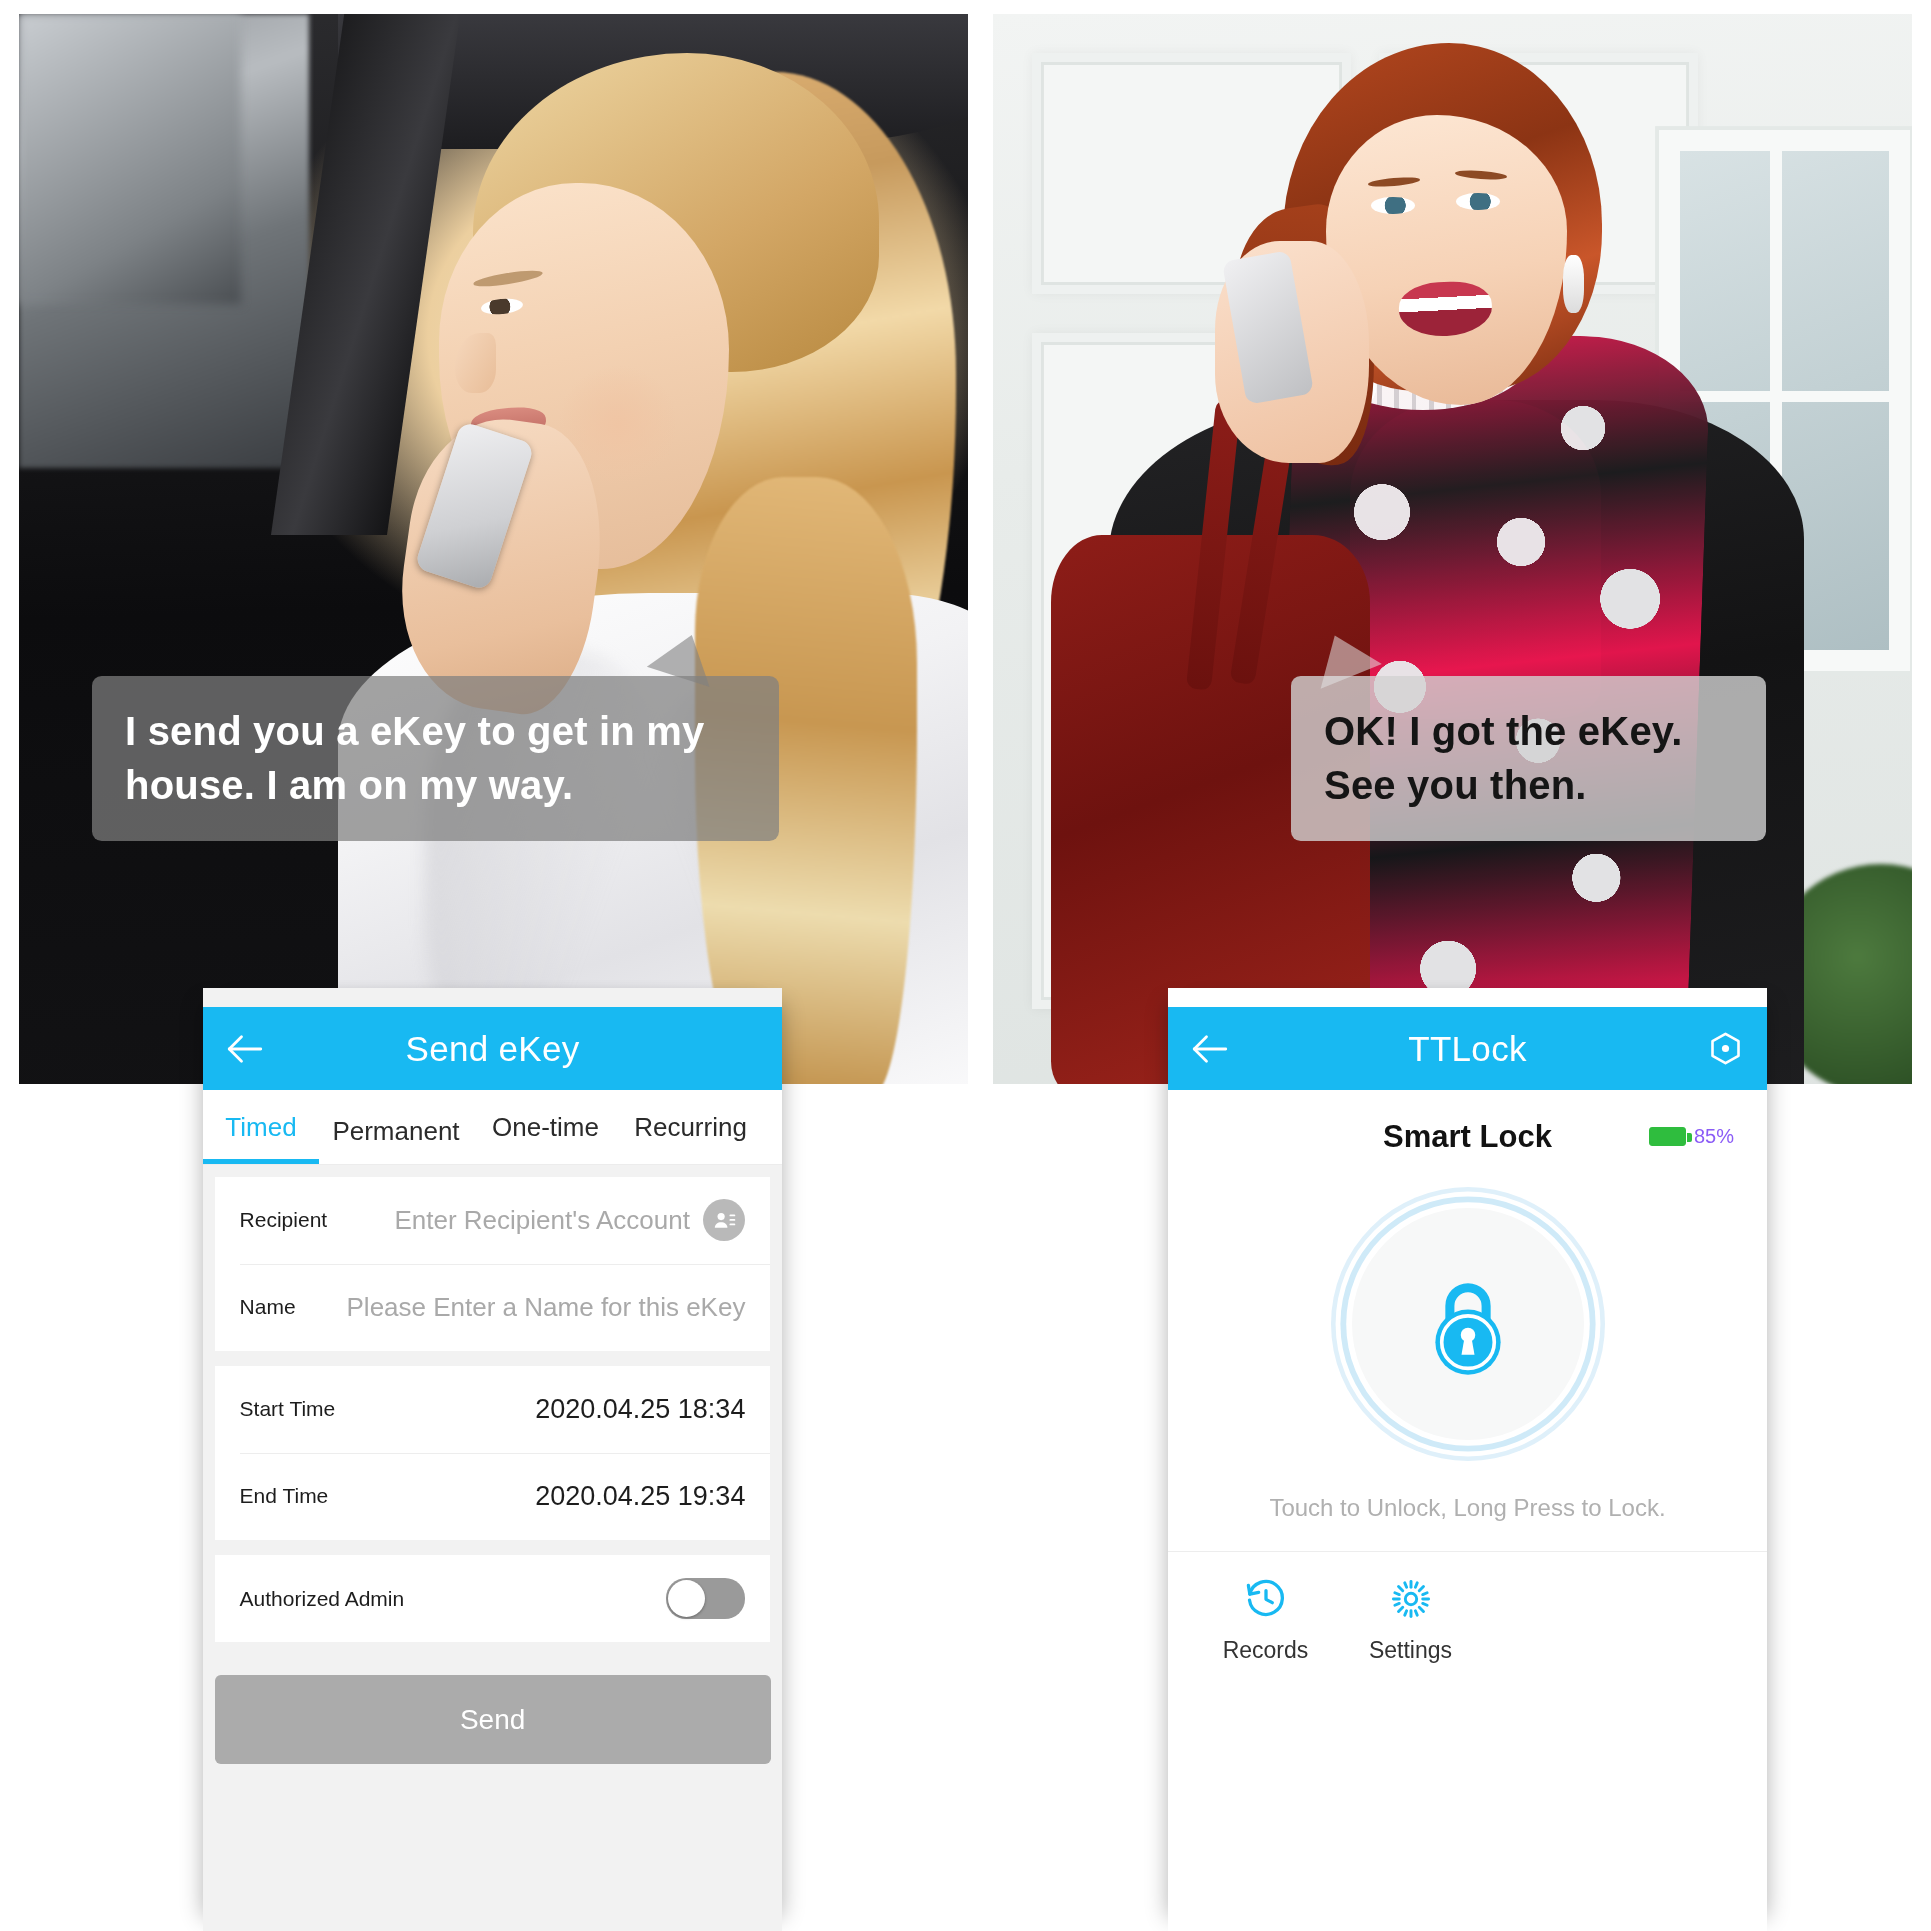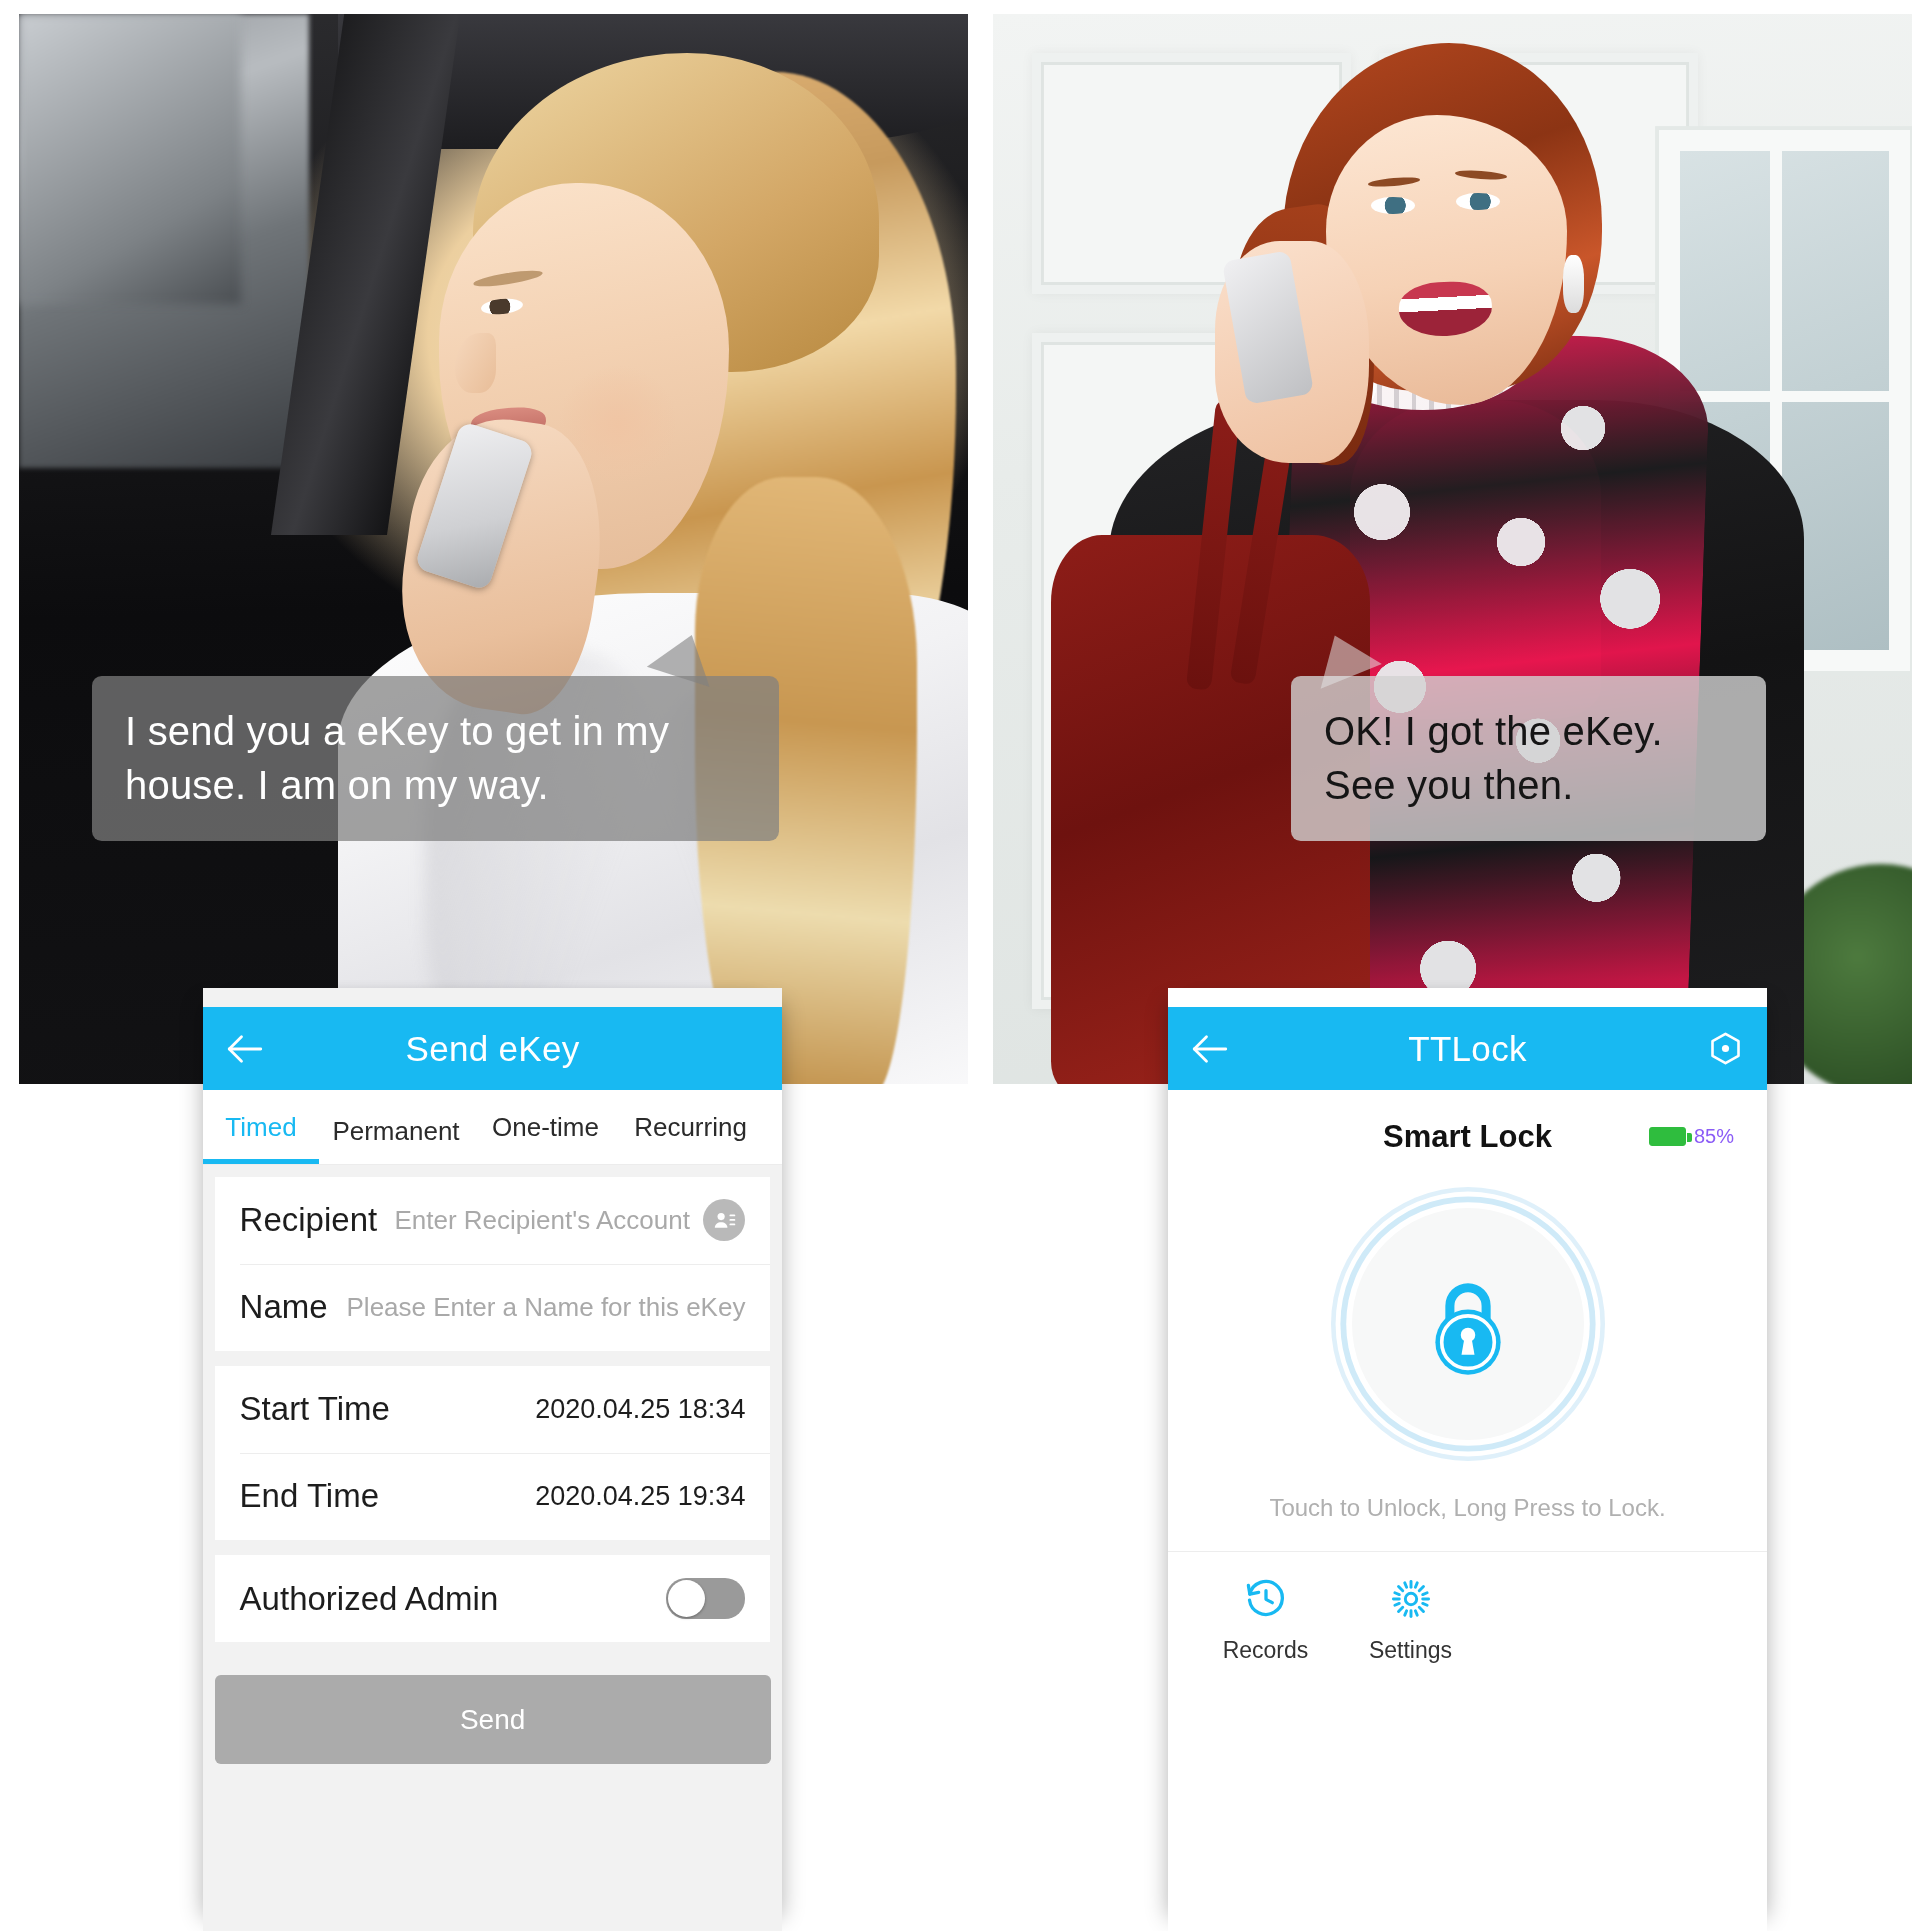--- a/index.html
+++ b/index.html
@@ -211,20 +211,21 @@
   }
 
   
   .bubble {
     position: absolute;
     border-radius: 9.7px;
     padding: 29px 33px;
     line-height: 1.34;
     font-size: 40px;
     letter-spacing: 0.2px;
+    font-weight: bold;
   }
   .bubble .tail {
     position:absolute; width:0; height:0;
     border-left: 33px solid transparent;
     border-right: 33px solid transparent;
   }
   .bubble-left {
     left: 92px; top: 676px; width: 687px;
     background: rgba(128,128,128,0.72);
     color: #ffffff;
@@ -290,21 +291,21 @@
   .card + .card { margin-top: 15.4px; text-align: right; }
 
   .row {
     display:flex; align-items:center;
     height: 87px; padding: 0 25px;
     position: relative;
   }
   .row + .row::before {
     content:""; position:absolute; left:25px; right:0; top:0; height:1px; background:#ededed;
   }
-  .row-label { font-size: 33px; color:#1d1d1d; }
+  .row-label { font-size: 21px; color:#1d1d1d; }
   .row-value { margin-left:auto; font-size:27px; color:#1d1d1d; }
   .row-ph    { margin-left:auto; font-size:26px; color:#a9a9a9; }
 
   .contact-btn {
     width: 42px; height:42px; border-radius:50%;
     background:#b9b9b9; margin-left: 13.5px;
     display:flex; align-items:center; justify-content:center;
   }
   .contact-btn svg { width:27px; height:27px; }
 

